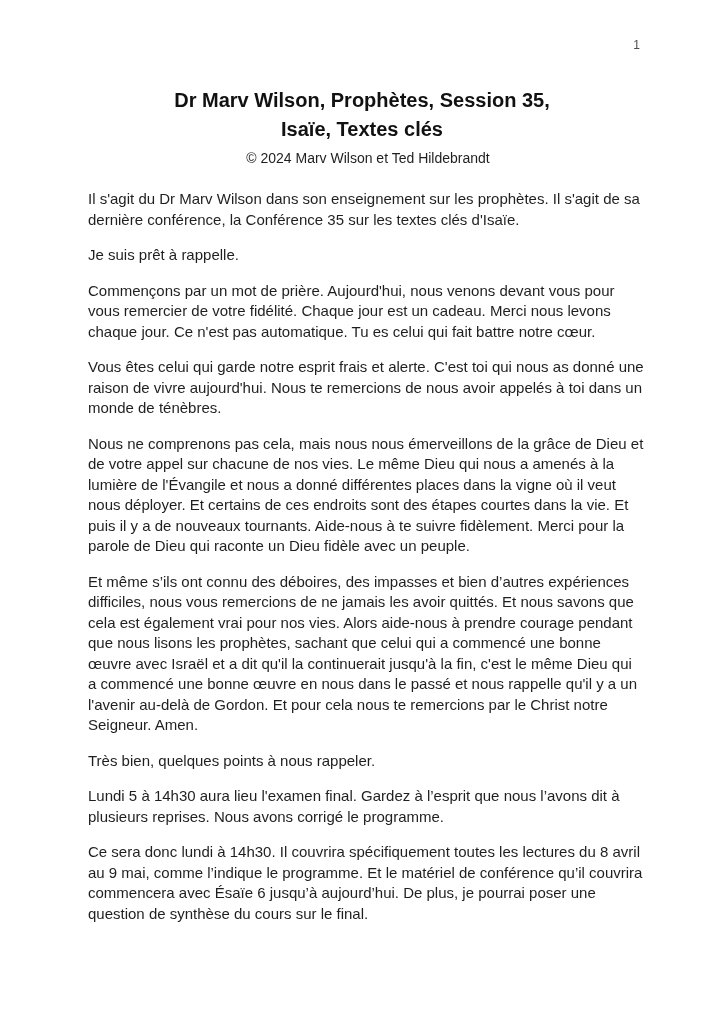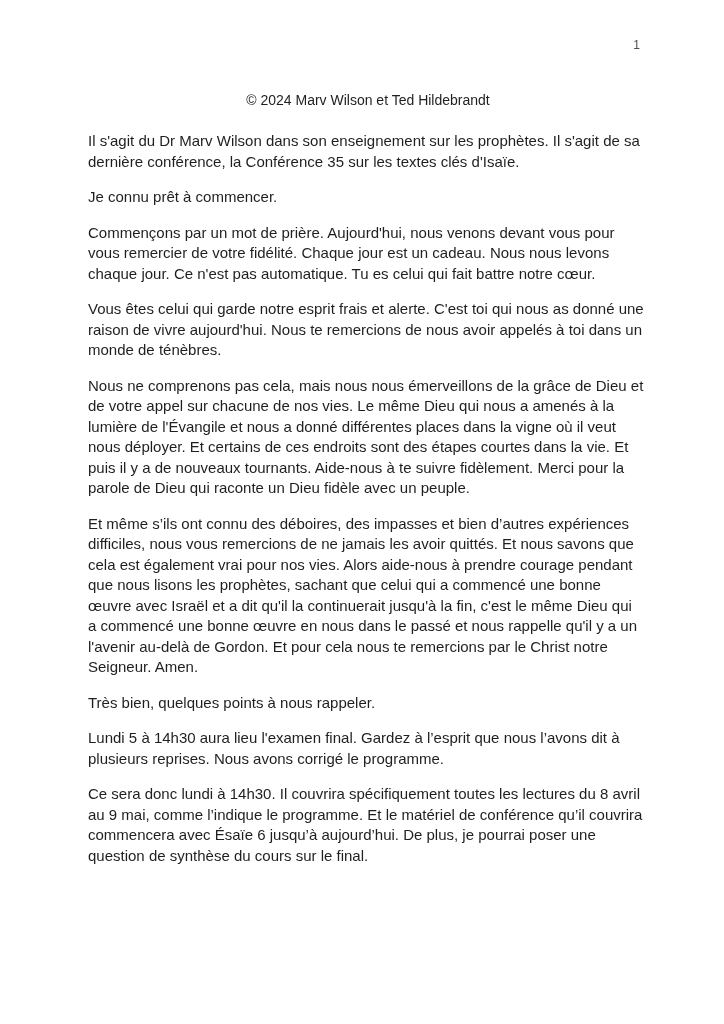--- a/index.html
+++ b/index.html
@@ -55,27 +55,31 @@
   }
 </style>
 </head>
 <body>
 
 <div class="page">
 
   <div class="page-number">1</div>
 
   <header class="doc-header">
+    <h1 class="doc-title">
+      <span class="title-line">Dr Marv Wilson, Prophètes, Session 35,</span>
+      <span class="title-line">Isaïe, Textes clés</span>
+    </h1>
     <div class="byline">© 2024 Marv Wilson et Ted Hildebrandt</div>
   </header>
 
   <main class="content">
       <p class="para">Il s'agit du Dr Marv Wilson dans son enseignement sur les prophètes. Il s'agit de sa dernière conférence, la Conférence 35 sur les textes clés d'Isaïe.</p>
-      <p class="para">Je connu prêt à commencer.</p>
-      <p class="para">Commençons par un mot de prière. Aujourd'hui, nous venons devant vous pour vous remercier de votre fidélité. Chaque jour est un cadeau. Nous nous levons chaque jour. Ce n'est pas automatique. Tu es celui qui fait battre notre cœur.</p>
+      <p class="para">Je suis prêt à rappelle.</p>
+      <p class="para">Commençons par un mot de prière. Aujourd'hui, nous venons devant vous pour vous remercier de votre fidélité. Chaque jour est un cadeau. Merci nous levons chaque jour. Ce n'est pas automatique. Tu es celui qui fait battre notre cœur.</p>
       <p class="para">Vous êtes celui qui garde notre esprit frais et alerte. C'est toi qui nous as donné une raison de vivre aujourd'hui. Nous te remercions de nous avoir appelés à toi dans un monde de ténèbres.</p>
       <p class="para">Nous ne comprenons pas cela, mais nous nous émerveillons de la grâce de Dieu et de votre appel sur chacune de nos vies. Le même Dieu qui nous a amenés à la lumière de l'Évangile et nous a donné différentes places dans la vigne où il veut nous déployer. Et certains de ces endroits sont des étapes courtes dans la vie. Et puis il y a de nouveaux tournants. Aide-nous à te suivre fidèlement. Merci pour la parole de Dieu qui raconte un Dieu fidèle avec un peuple.</p>
       <p class="para">Et même s’ils ont connu des déboires, des impasses et bien d’autres expériences difficiles, nous vous remercions de ne jamais les avoir quittés. Et nous savons que cela est également vrai pour nos vies. Alors aide-nous à prendre courage pendant que nous lisons les prophètes, sachant que celui qui a commencé une bonne œuvre avec Israël et a dit qu'il la continuerait jusqu'à la fin, c'est le même Dieu qui a commencé une bonne œuvre en nous dans le passé et nous rappelle qu'il y a un l'avenir au-delà de Gordon. Et pour cela nous te remercions par le Christ notre Seigneur. Amen.</p>
       <p class="para">Très bien, quelques points à nous rappeler.</p>
       <p class="para">Lundi 5 à 14h30 aura lieu l'examen final. Gardez à l’esprit que nous l’avons dit à plusieurs reprises. Nous avons corrigé le programme.</p>
       <p class="para">Ce sera donc lundi à 14h30. Il couvrira spécifiquement toutes les lectures du 8 avril au 9 mai, comme l’indique le programme. Et le matériel de conférence qu’il couvrira commencera avec Ésaïe 6 jusqu’à aujourd’hui. De plus, je pourrai poser une question de synthèse du cours sur le final.</p>
     </main>
 
 </div>
 

